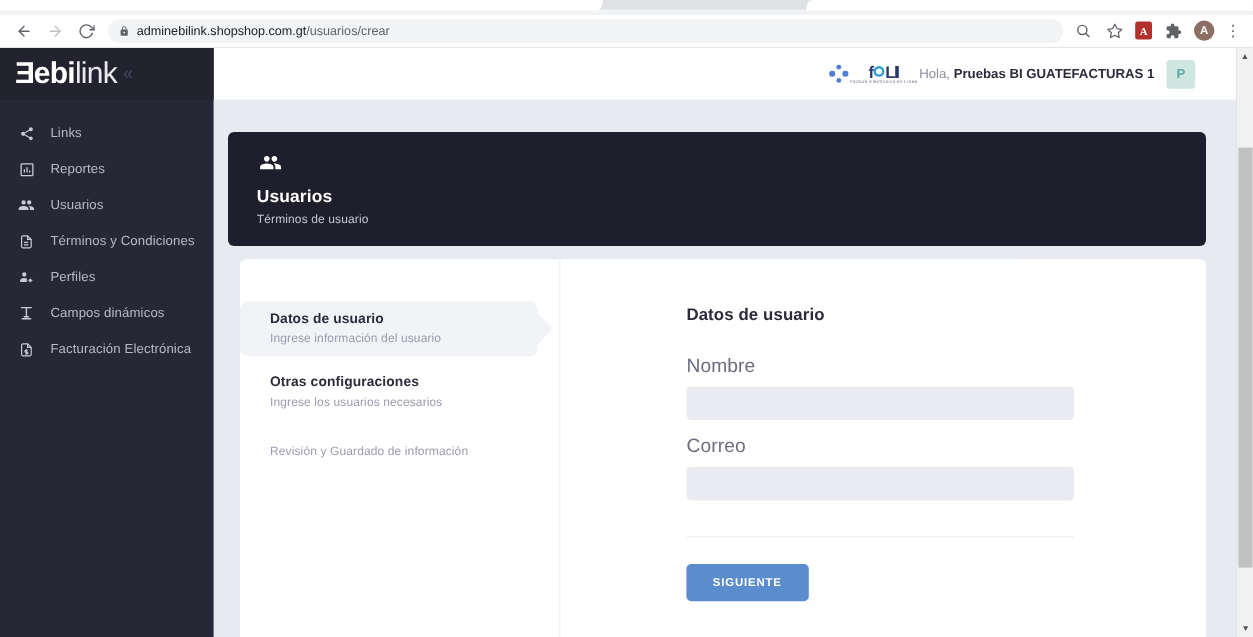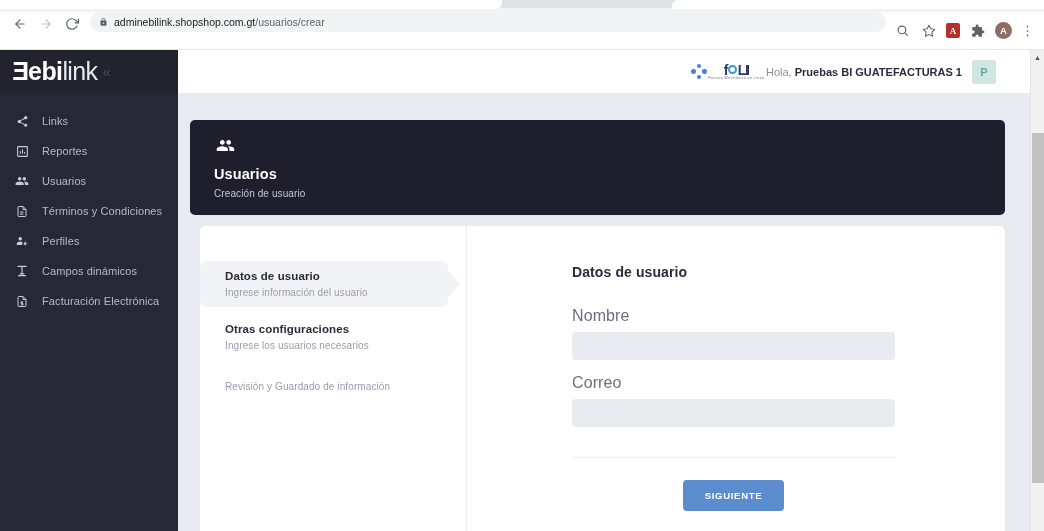--- a/index.html
+++ b/index.html
@@ -23,23 +23,24 @@
   .tabstrip .tab-b {
     position: absolute; left: 672px; top: 0; width: 372px; height: 9px;
     background: #ffffff; border-radius: 6px 0 0 0;
   }
   .tabstrip .strip-fill {
     position: absolute; left: 0; bottom: 0; width: 100%; height: 4px;
     background: #f1f3f4;
   }
 
   .toolbar {
-    height: 38px;
+    height: 28px;
     background: #ffffff;
     display: flex;
+    align-items: center;
     padding: 0 8px;
     gap: 2px;
     border-bottom: 1px solid #e6e6e6;
   }
   .nav-btn {
     width: 24px; height: 24px;
     display: flex; align-items: center; justify-content: center;
     border-radius: 50%;
     color: #5f6368;
     font-size: 14px;
@@ -307,21 +308,21 @@
     padding: 0 10px;
     font-size: 11px;
     color: #2b2b3b;
     font-family: "Liberation Sans", sans-serif;
     outline: none;
   }
   .form-sep {
     height: 1px; background: #eceef3;
     margin: 30px 0 22px 0;
   }
-  .actions { display: flex; justify-content: center; }
+  .actions { display: flex; justify-content: flex-start; }
   .btn-next {
     background: #5b8ccd;
     color: #ffffff;
     border: none;
     border-radius: 4px;
     height: 31px;
     padding: 0 22px;
     font-size: 9.5px;
     font-weight: bold;
     letter-spacing: 0.7px;
@@ -525,21 +526,21 @@
     <div class="avatar-box">P</div>
   </div>
 
   <div class="banner">
     <div class="banner-icon">
       <svg width="23" height="19" viewBox="0 0 24 24" fill="currentColor">
           <path d="M16 11c1.66 0 2.99-1.34 2.99-3S17.66 5 16 5c-1.66 0-3 1.34-3 3s1.34 3 3 3zm-8 0c1.66 0 2.99-1.34 2.99-3S9.66 5 8 5C6.34 5 5 6.34 5 8s1.34 3 3 3zm0 2c-2.33 0-7 1.17-7 3.5V19h14v-2.5c0-2.33-4.67-3.5-7-3.5zm8 0c-.29 0-.62.02-.97.05 1.16.84 1.97 1.97 1.97 3.45V19h6v-2.5c0-2.33-4.67-3.5-7-3.5z"></path>
         </svg>
     </div>
     <div class="banner-title">Usuarios</div>
-    <div class="banner-sub">Creación de usuario</div>
+    <div class="banner-sub">Términos de usuario</div>
   </div>
 
   <div class="card">
 
     <div class="steps-pane">
       <div class="step active">
         <div class="notch"></div>
         <div class="step-title">Datos de usuario</div>
         <div class="step-desc">Ingrese información del usuario</div>
       </div>

